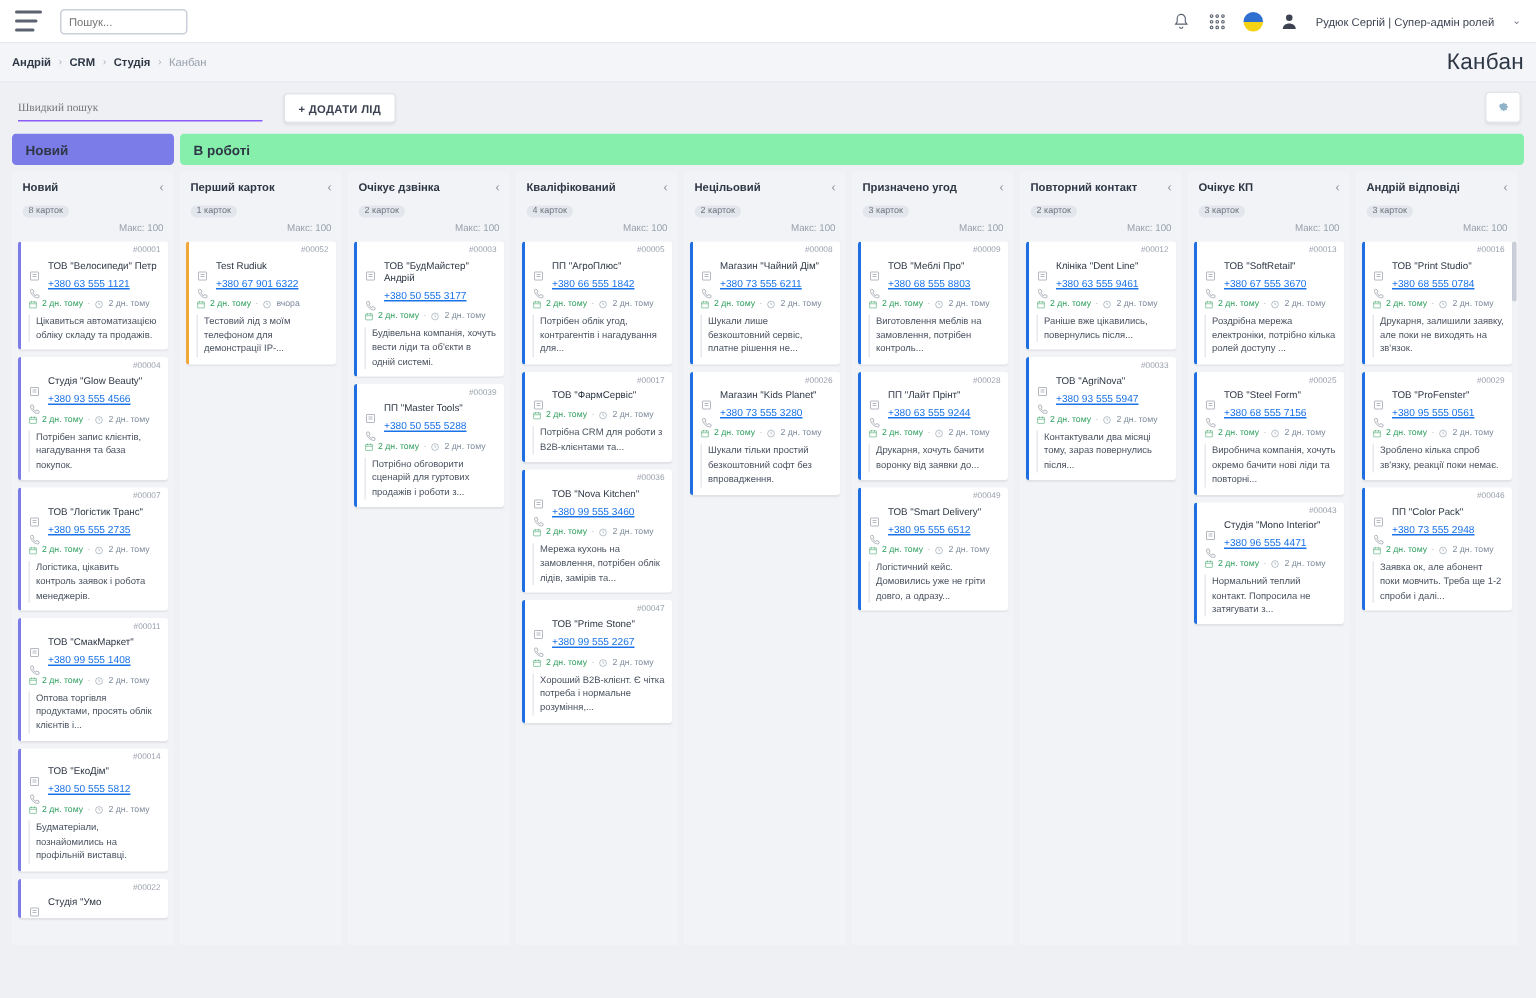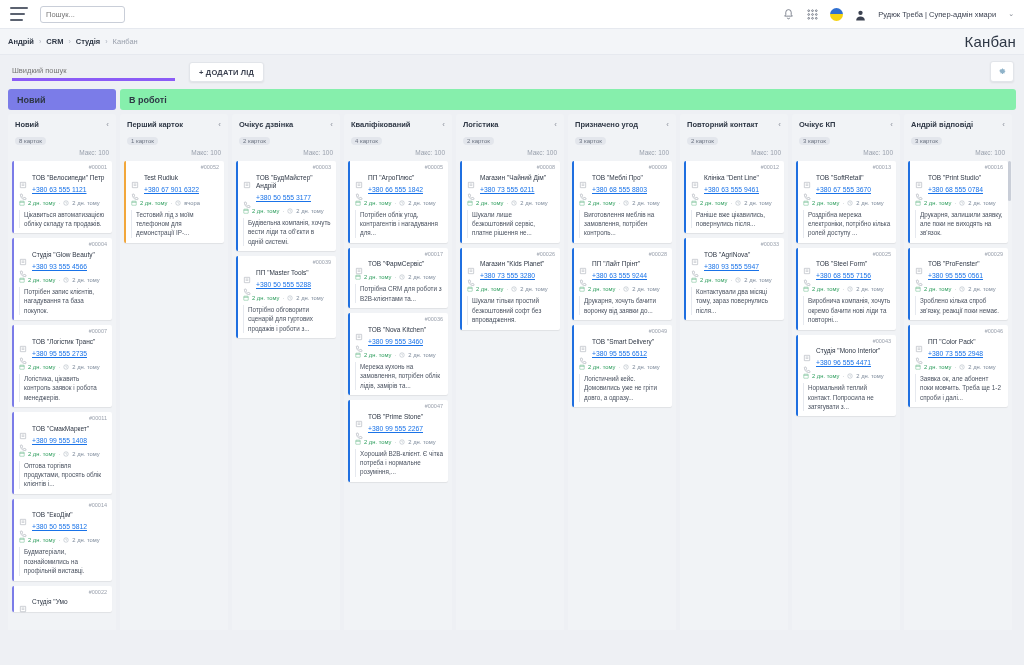--- a/index.html
+++ b/index.html
@@ -45,23 +45,23 @@
   .crumbs { display:flex; align-items:center; gap:5px; font-size:7.5px; font-weight:bold; }
   .crumbs a { color:#2e3745; text-decoration:none; cursor:pointer; }
   .crumbs .sep { color:#aeb4bf; font-weight:normal; font-size:7px;}
   .crumbs .cur { color:#9aa1ad; font-weight:normal;}
   .page-title { margin-left:auto; font-size:15px; color:#2e3745; letter-spacing:.2px;}
 
   
   .toolbar { height:34px; background:#eef0f4; display:flex; align-items:center;
              padding:0 12px; gap:14px; position:relative; }
   .quick-search {
-    width:163px; height:18px; border:none; border-bottom:3px solid #8b5cf6;
+    width:163px; height:18px; border:none; border-bottom:1px solid #8b5cf6;
     background:transparent; font-size:7.5px; color:#7b818c; outline:none;
-    font-family:Liberation Sans, sans-serif;
+    font-family:Liberation Serif, serif;
   }
   .add-lead {
     background:#fff; border:1px solid #e2e5ea; border-radius:3px;
     height:20px; padding:0 9px; font-size:7.5px; font-weight:bold;
     color:#3c4251; cursor:pointer; box-shadow:0 1px 2px rgba(0,0,0,.07);
     font-family:"Liberation Sans", sans-serif; letter-spacing:.2px;
   }
   .gear-btn {
     position:absolute; right:10px; top:6px; width:24px;height:21px;
     background:#fff;border:1px solid #e2e5ea;border-radius:3px;
@@ -152,21 +152,21 @@
           <circle cx="19" cy="19" r="1.6"></circle>
       </svg>
     </span>
     <span class="flag"></span>
     <span class="avatar">
       <svg viewBox="0 0 24 24">
           <circle cx="12" cy="7" r="4"></circle>
           <path d="M4 21c0-4.4 3.6-7 8-7s8 2.6 8 7z"></path>
         </svg>
     </span>
-    <span class="username">Рудюк Треба | Супер-адмін хмари</span>
+    <span class="username">Рудюк Сергій | Супер-адмін ролей</span>
     <span class="caret">⌄</span>
   </div>
 </div>
 
 <div class="crumbbar">
   <div class="crumbs">
     <a>Андрій</a>
     <span class="sep">›</span>
     <a>CRM</a>
     <span class="sep">›</span>
@@ -612,21 +612,21 @@
                   </svg></span>
                 <span>2 дн. тому</span>
               </span>
             </div>
             <div class="card-note">Хороший B2B-клієнт. Є чітка потреба і нормальне розуміння,...</div>
           </div>
         </div>
       </div>
       <div class="col">
         <div class="col-head"><div class="col-head-top">
-            <span class="col-title">Логістика</span>
+            <span class="col-title">Нецільовий</span>
             <span class="col-collapse">‹</span>
           </div><span class="col-count">2 карток</span><div class="col-max">Макс: 100</div></div>
         <div class="col-body">
           <div class="card" style="border-left-color: rgb(31, 111, 224);">
             <div class="card-id">#00008</div>
             <div class="card-row">
               <span class="card-ic"><svg viewBox="0 0 24 24">
                   <rect x="4" y="4" width="16" height="16" rx="1"></rect>
                   <path d="M8 9h8M8 13h8"></path>
                 </svg></span>

